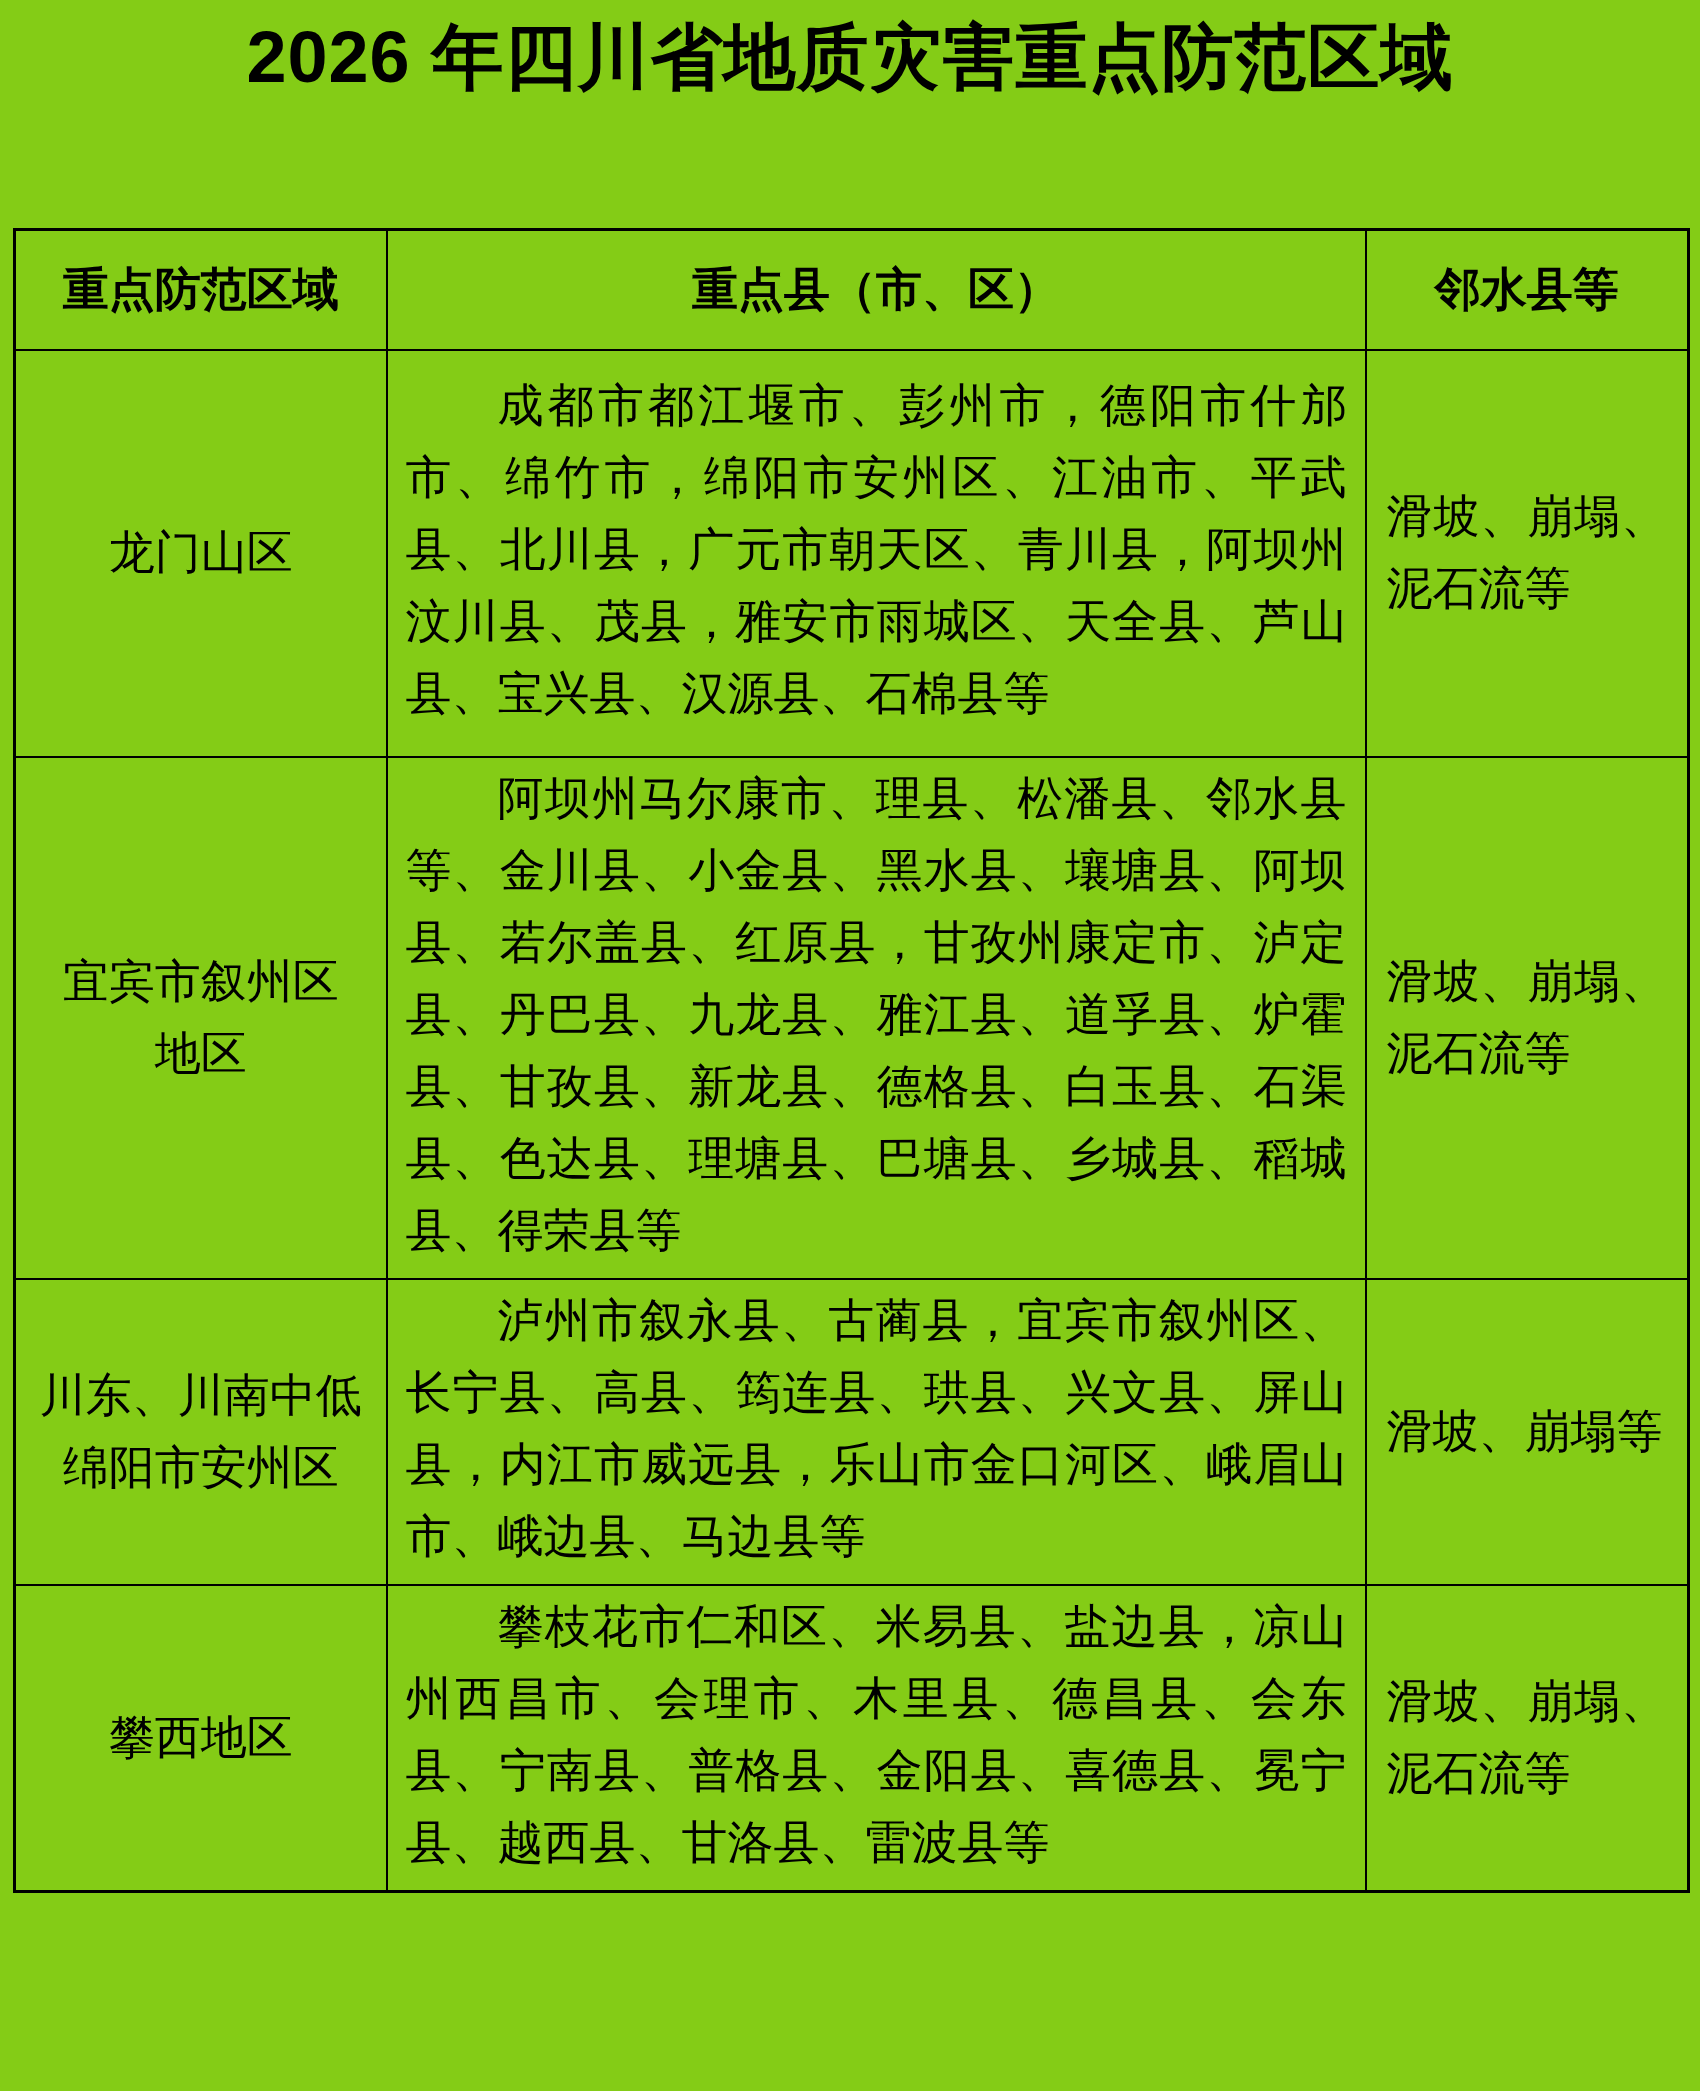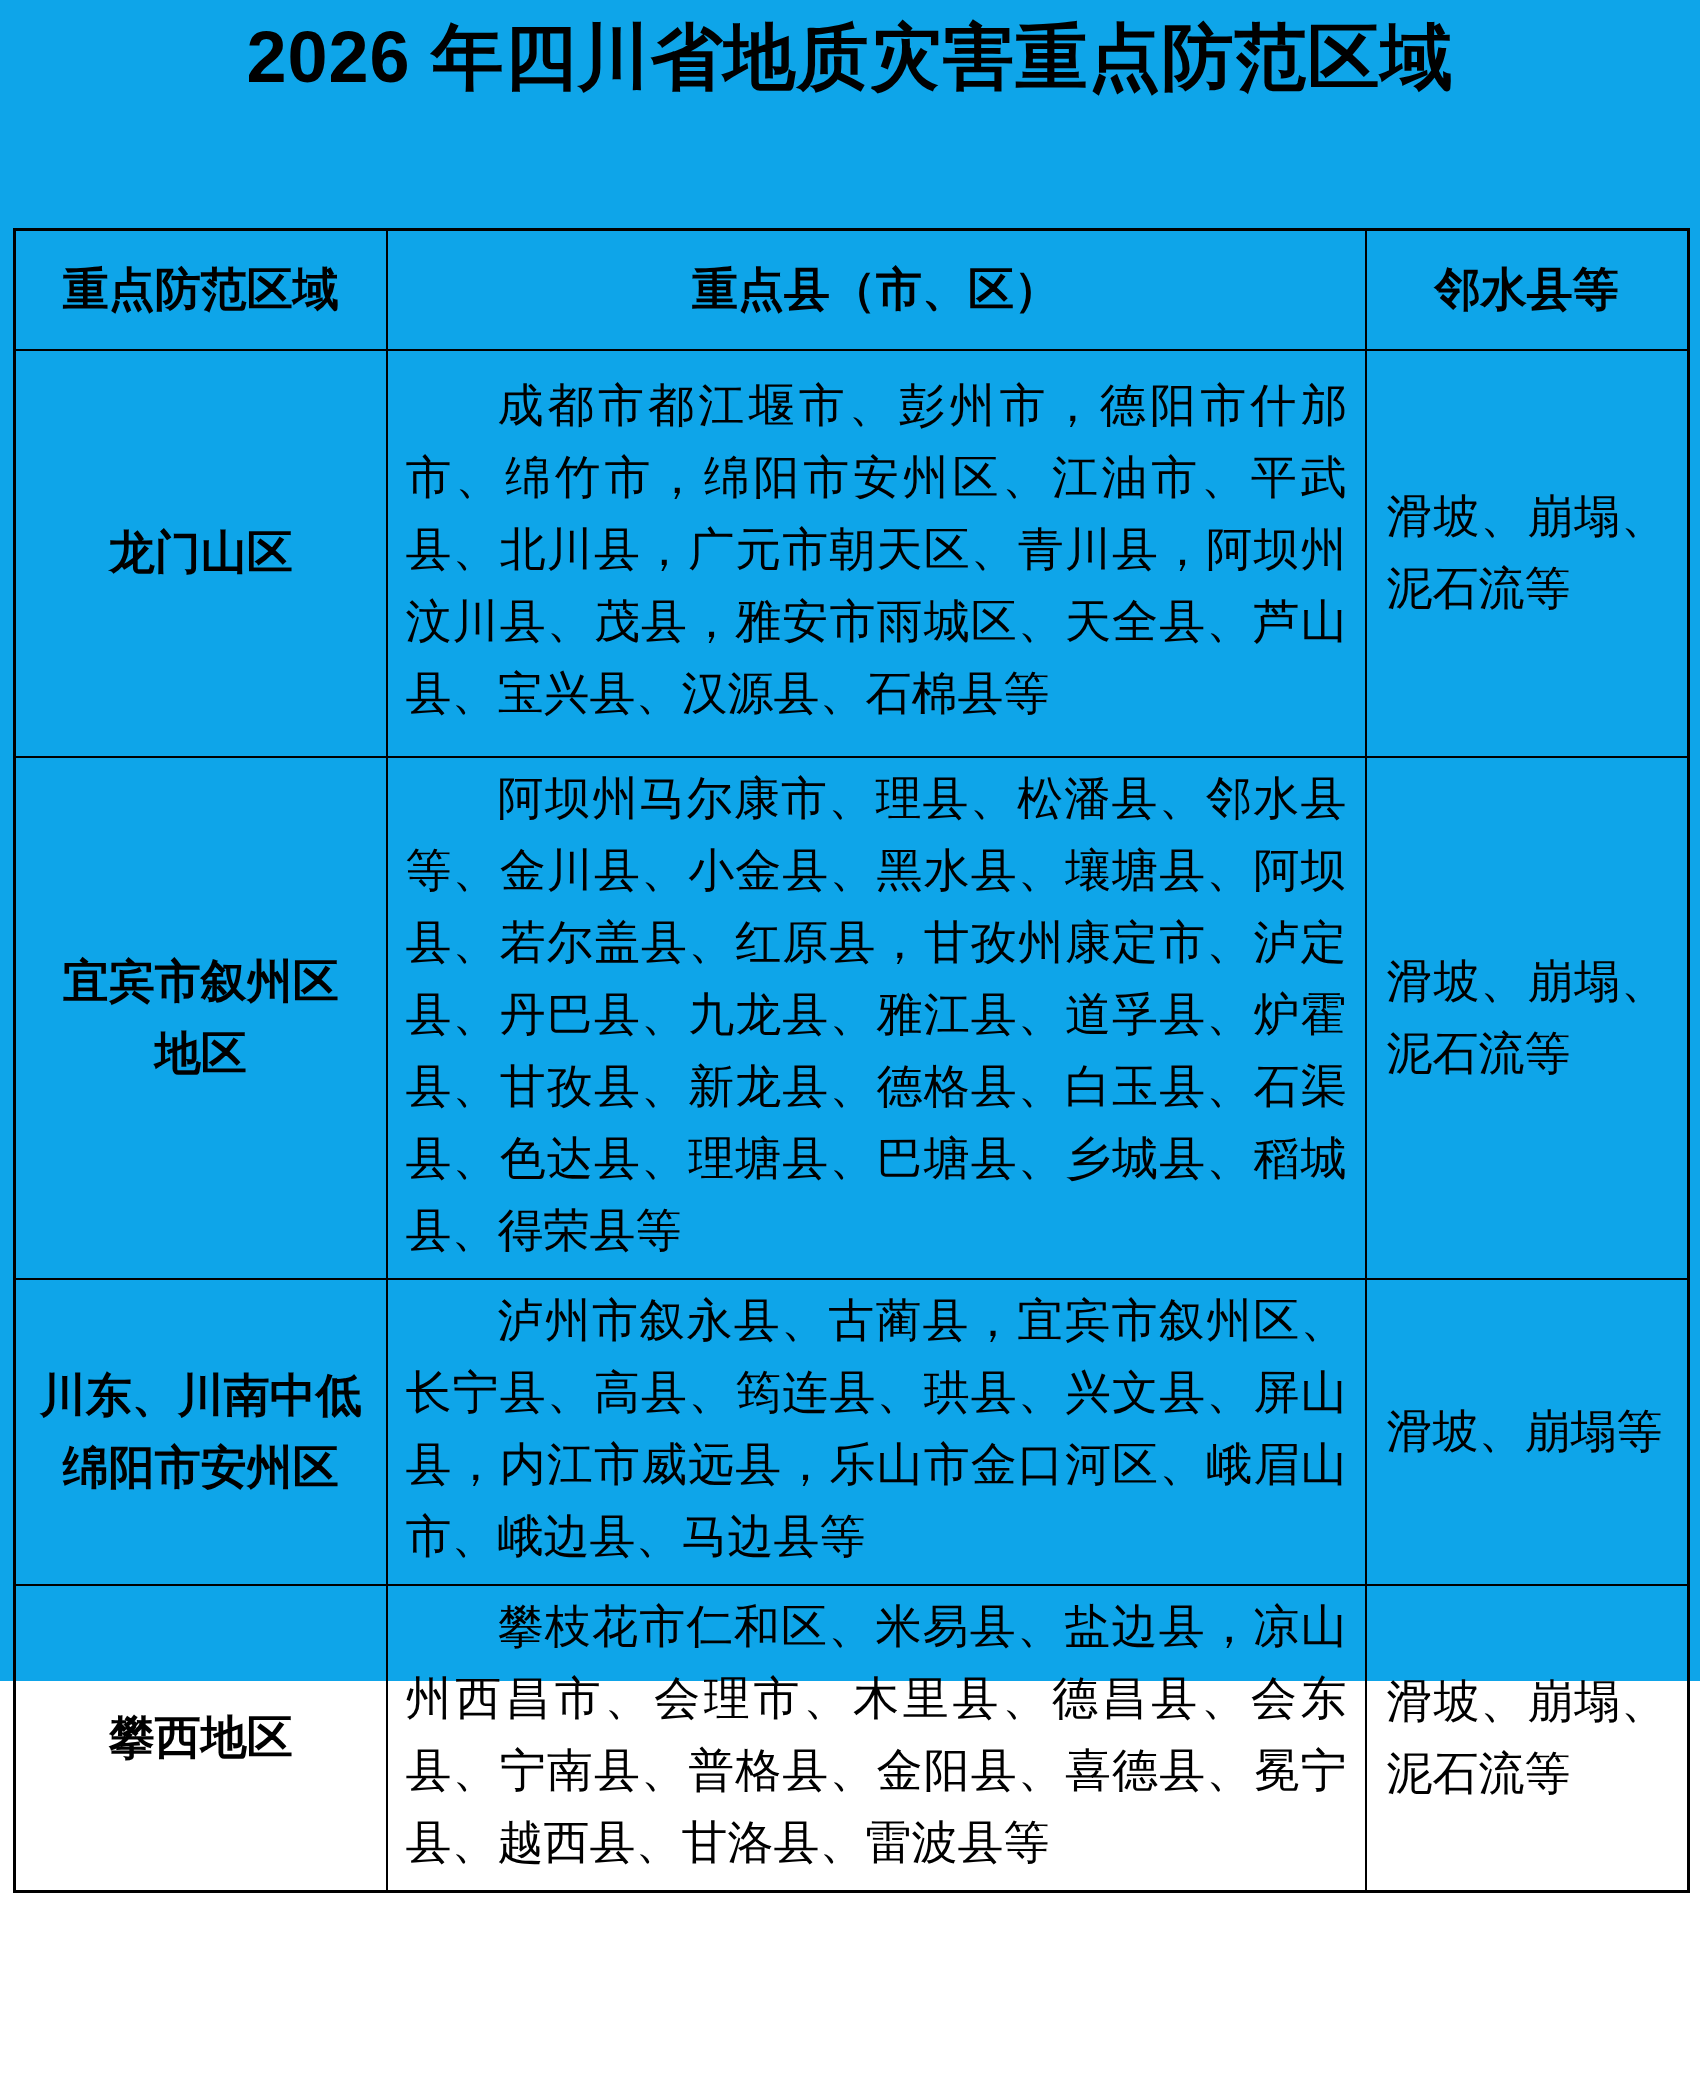--- a/index.html
+++ b/index.html
@@ -2,21 +2,21 @@
 <html><head>
 <meta charset="utf-8">
 <style>
   * { margin: 0; padding: 0; box-sizing: border-box; }
   html, body {
     width: 1700px; height: 2091px;
     background: #ffffff; color: #000000;
     overflow: hidden;
     font-family: "Liberation Serif", serif;
   }
-  .page { position: relative; width: 1700px; height: 1681px; background: #0ea5e9; }
+  .page { position: relative; width: 1700px; height: 2091px; background: #84cc16; }
 
   .title {
     position: absolute;
     left: 0; top: 16px; width: 1700px;
     text-align: center;
     font-family: "Liberation Sans", sans-serif;
     font-weight: bold;
     font-size: 72px;
     line-height: 1.15;
     color: #000000;
@@ -55,21 +55,20 @@
   }
 
   td {
     font-size: 46px;
     line-height: 72px;
   }
   td.cell-region {
     text-align: center;
     white-space: pre-line;
     padding: 0 6px;
-    font-weight: bold;
   }
   td.cell-counties {
     text-align: justify;
     text-indent: 2em;
     padding: 8px 18px;
     font-family: Liberation Mono, monospace;
   }
   td.cell-hazards {
     text-align: justify;
     padding: 0 20px;

